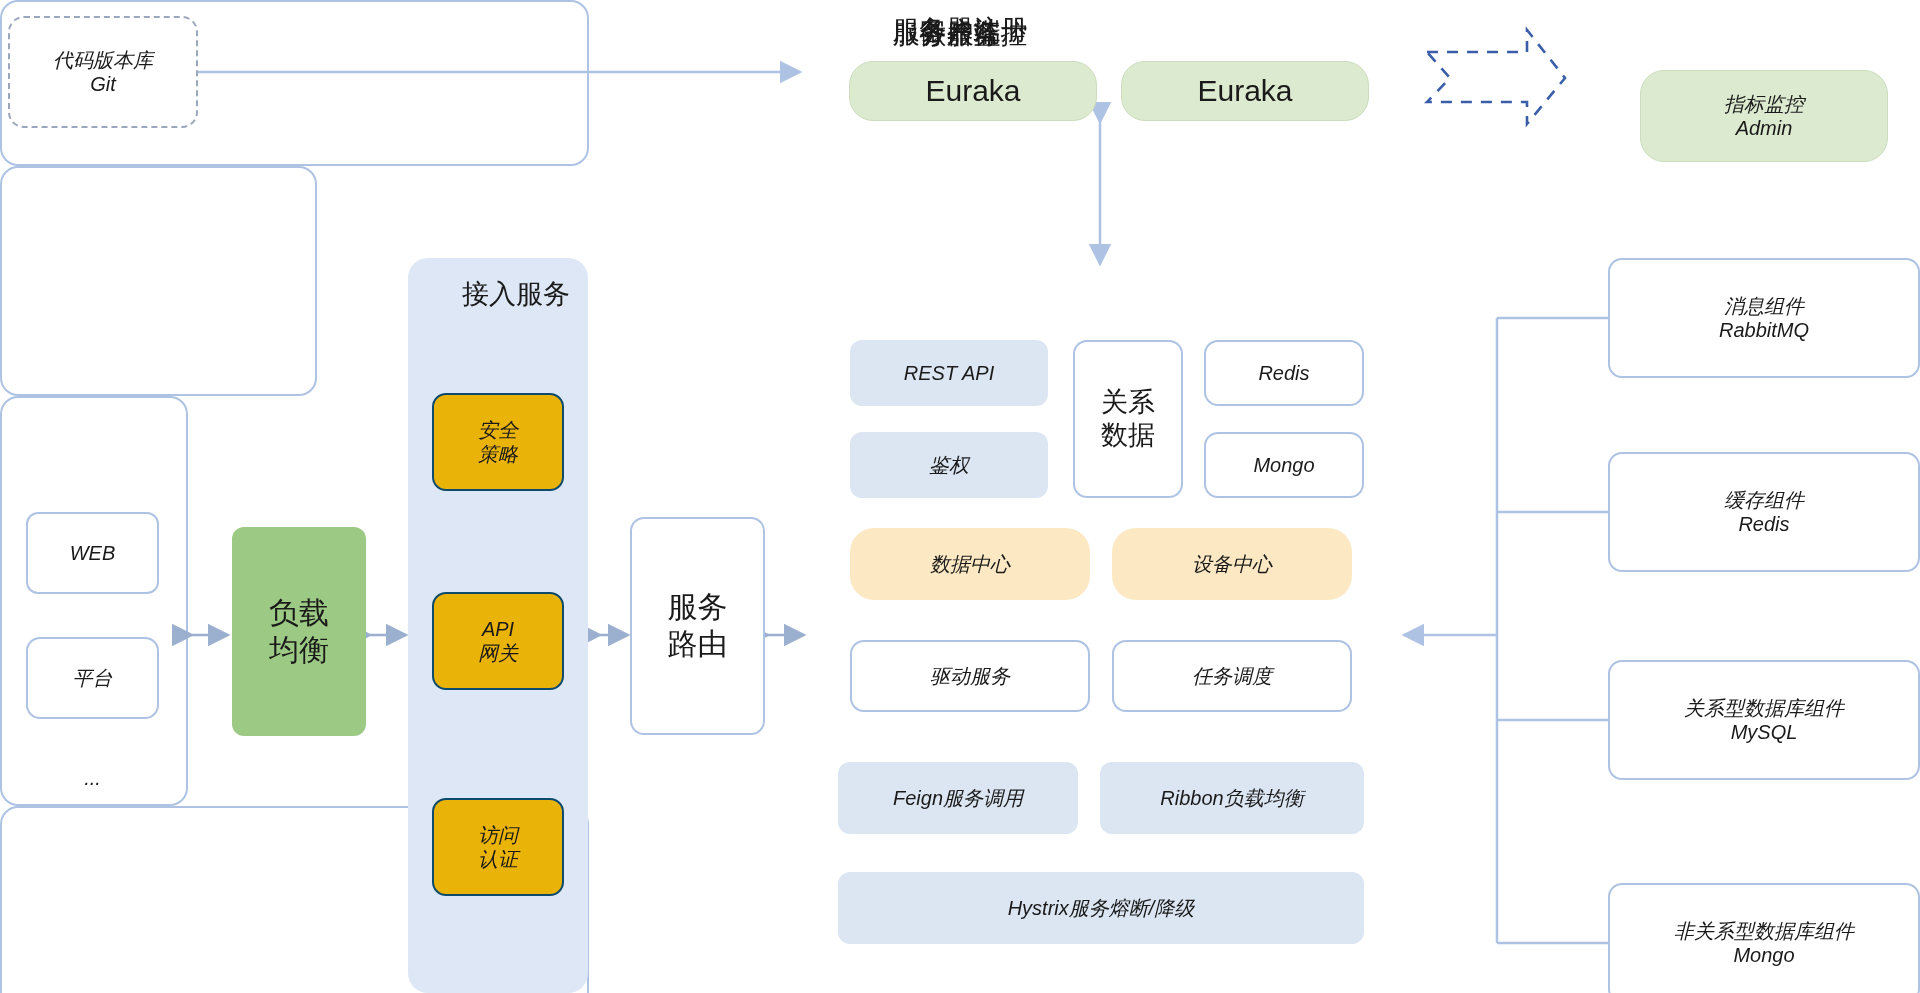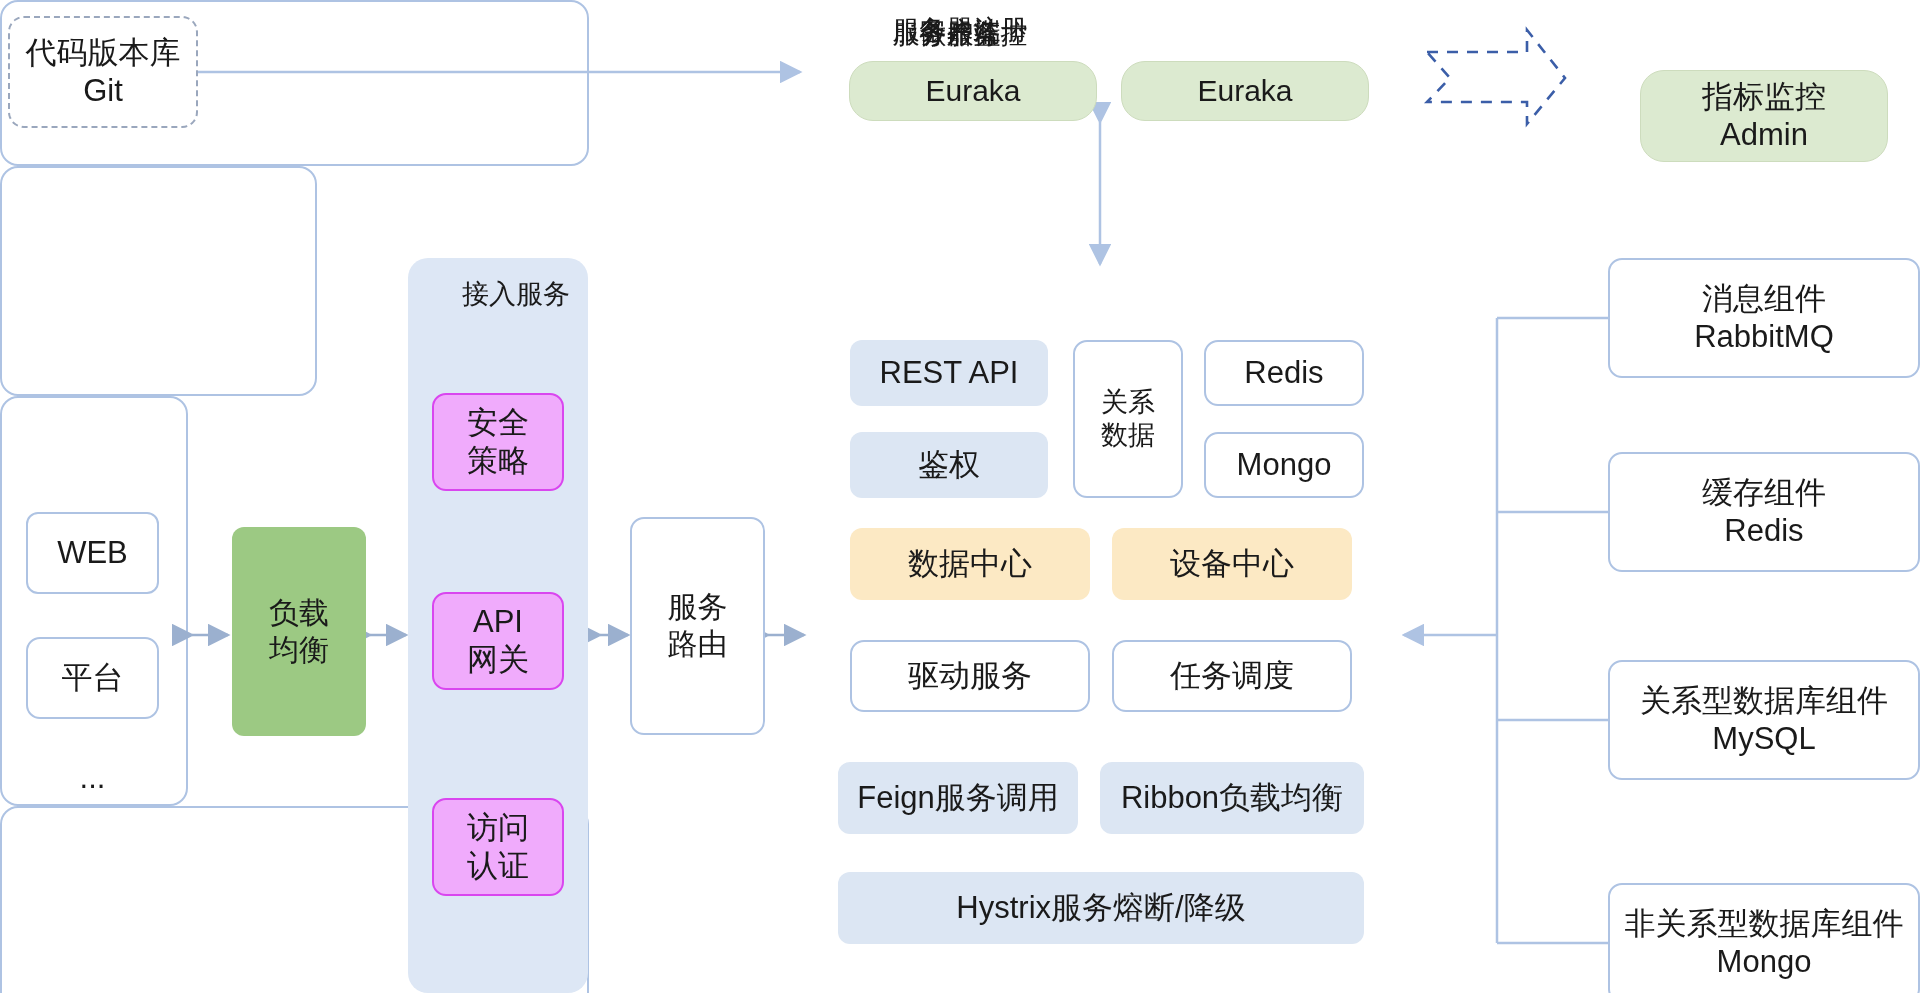--- a/index.html
+++ b/index.html
@@ -57,57 +57,57 @@
     border: none;
     border-radius: 12px;
   }
   
   .panel-lblue {
     background: #dde7f5;
     border: none;
     border-radius: 20px;
   }
   .box-lblue-g {
-    background: #f0abfc;
-    border: 2px solid #d946ef;
+    background: #eab308;
+    border: 2px solid #0c4a6e;
     border-radius: 14px;
   }
   
   .box-green-light {
     background: #dcead0;
     border: 1px solid #cddcbd;
     border-radius: 24px;
   }
   .box-green-solid {
     background: #9cc983;
     border: none;
     border-radius: 12px;
   }
   
   .box-orange {
     background: #fce9c4;
     border: none;
-    border-radius: 12px;
+    border-radius: 24px;
   }
   
   .box-dashed {
     background: #ffffff;
     border: 2px dashed #9aa7bd;
     border-radius: 16px;
   }
   svg.wires {
     position: absolute;
     left: 0;
     top: 0;
     width: 1920px;
     height: 993px;
     pointer-events: none;
   }
   .f30 { font-size: 30px; }
-  .f28 { font-size: 31px; }
+  .f28 { font-size: 20px; font-style: italic; }
   .f27 { font-size: 27px; }
 </style>
 </head>
 <body>
 
 <div id="stage">
 
   <svg class="wires" viewBox="0 0 1920 993">
     <defs>
       <marker id="ah" markerWidth="9" markerHeight="9" refX="8" refY="4.5" orient="auto">

